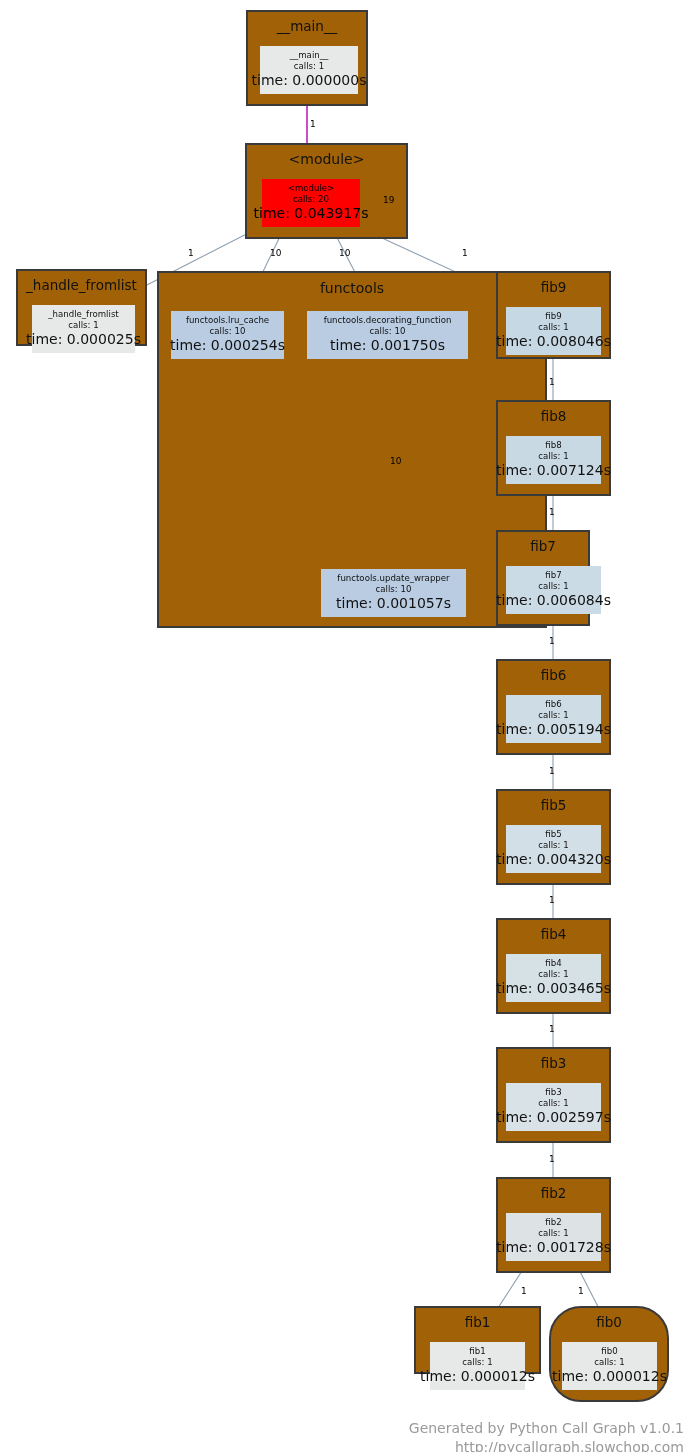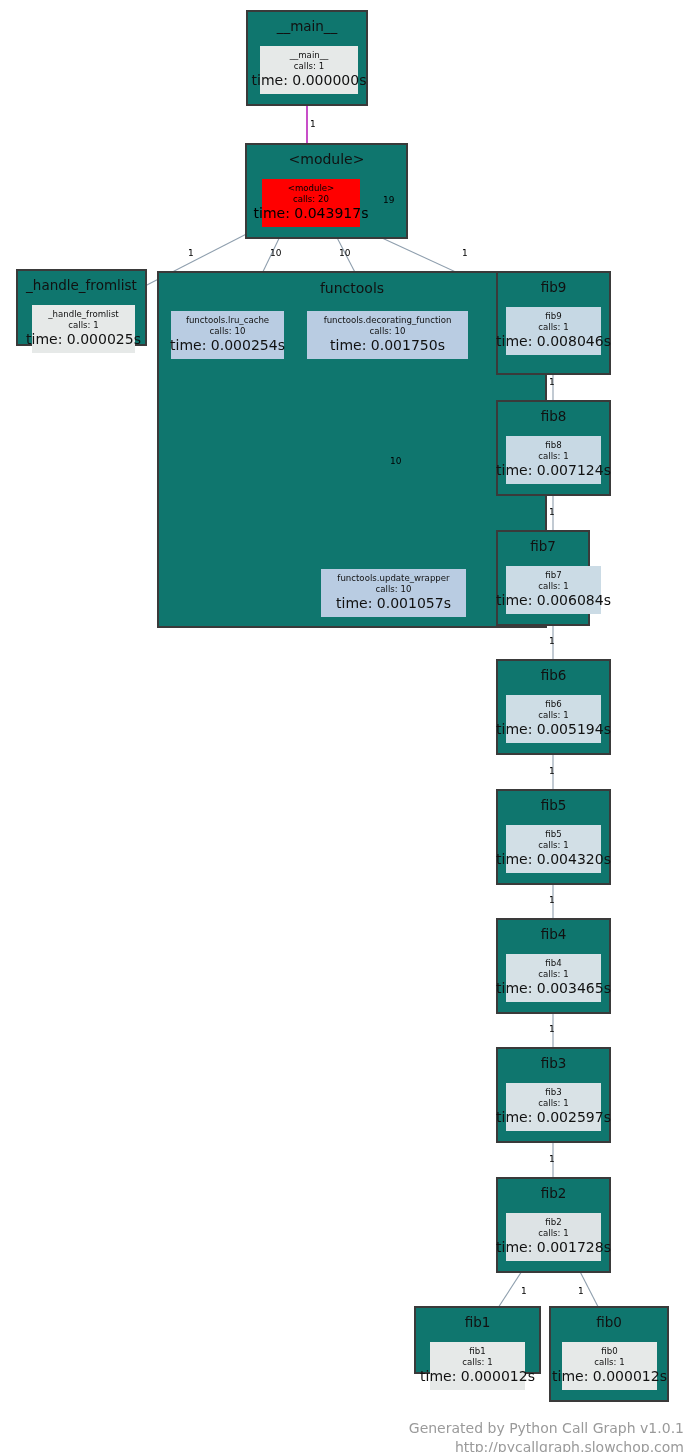--- a/index.html
+++ b/index.html
@@ -7,21 +7,21 @@
     width:684px;height:1452px;position:relative;overflow:hidden;
     font-family:"DejaVu Sans","Liberation Sans",sans-serif;
     color:#000000;
   }
   #graph{position:absolute;inset:0;}
   svg.edges{position:absolute;left:0;top:0;width:684px;height:1452px;pointer-events:none;}
 
   
   .cluster{
     position:absolute;
-    background:#0f766e;
+    background:#a16207;
     border:2px solid #3a3a3a;
     box-sizing:border-box;
   }
   .cluster-title{
     position:absolute;
     left:0;right:0;
     text-align:center;
     font-size:13.5px;
     line-height:1;
     color:#111111;
@@ -185,21 +185,21 @@
       <span class="ntime">time: 0.001750s</span>
     </div>
 
     <div class="node" style="left:162px;top:296px;width:145px;height:48px;background:#b9cce2;">
       <span class="nname">functools.update_wrapper</span>
       <span class="ncalls">calls: 10</span>
       <span class="ntime">time: 0.001057s</span>
     </div>
   </div>
 
-  <div class="cluster" style="left:496px;top:271px;width:115px;height:104px;">
+  <div class="cluster" style="left:496px;top:271px;width:115px;height:88px;">
     <div class="cluster-title" style="top:8px;">fib9</div>
     <div class="node" style="left:8px;top:34px;width:95px;height:48px;background:#c6d8e4;">
       <span class="nname">fib9</span>
       <span class="ncalls">calls: 1</span>
       <span class="ntime">time: 0.008046s</span>
     </div>
   </div>
 
   <div class="cluster" style="left:496px;top:400px;width:115px;height:96px;">
     <div class="cluster-title" style="top:8px;">fib8</div>
@@ -266,21 +266,21 @@
 
   <div class="cluster" style="left:414px;top:1306px;width:127px;height:68px;">
     <div class="cluster-title" style="top:8px;">fib1</div>
     <div class="node" style="left:14px;top:34px;width:95px;height:48px;background:#e6e9e8;">
       <span class="nname">fib1</span>
       <span class="ncalls">calls: 1</span>
       <span class="ntime">time: 0.000012s</span>
     </div>
   </div>
 
-  <div class="cluster" style="left:549px;top:1306px;width:120px;height:96px;">
+  <div class="cluster" style="left:549px;top:1306px;width:120px;height:96px;border-radius:32px;">
     <div class="cluster-title" style="top:8px;">fib0</div>
     <div class="node" style="left:11px;top:34px;width:95px;height:48px;background:#e6e9e8;">
       <span class="nname">fib0</span>
       <span class="ncalls">calls: 1</span>
       <span class="ntime">time: 0.000012s</span>
     </div>
   </div>
 
   <div class="elabel" style="left:310px;top:120px;">1</div>
   <div class="elabel" style="left:383px;top:196px;">19</div>

